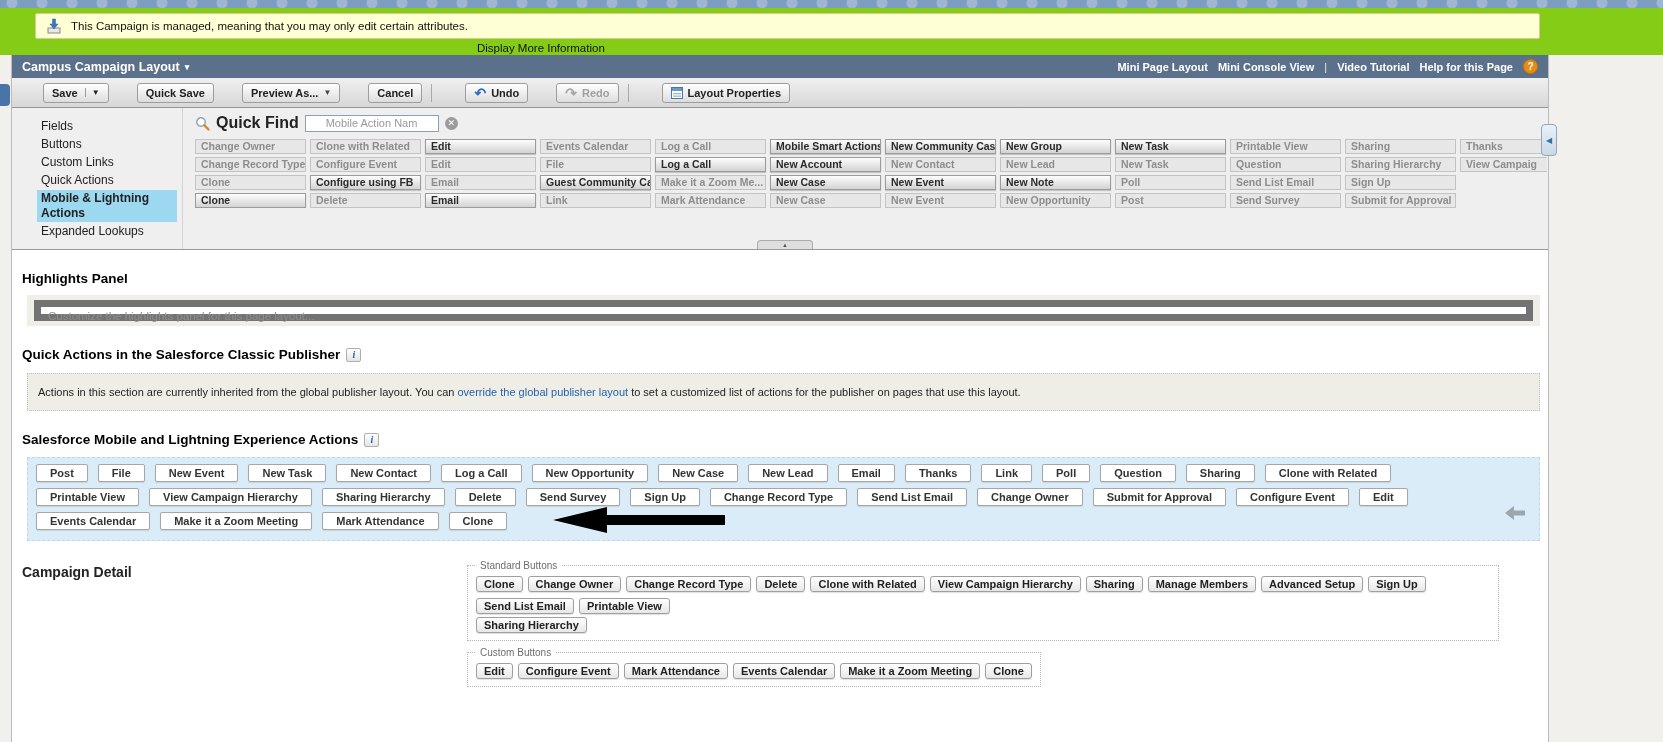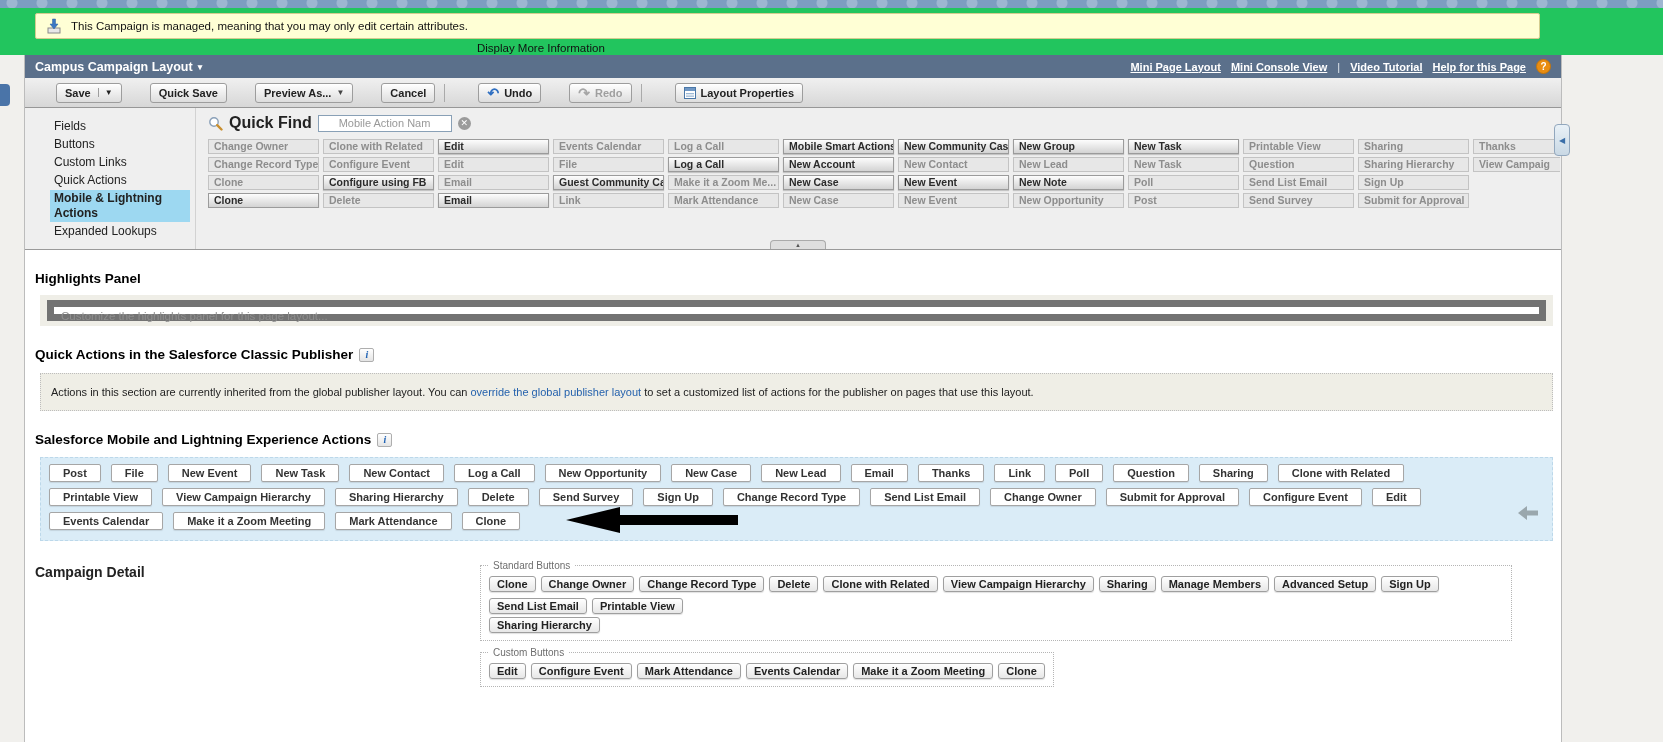--- a/index.html
+++ b/index.html
@@ -3,48 +3,48 @@
 <meta charset="utf-8">
 <style>
   * { box-sizing: border-box; }
   html,body { margin:0; padding:0; }
   body {
     width:1663px; height:742px; position:relative; overflow:hidden;
     background:#f1f0ed;
     font-family:"Liberation Sans", sans-serif; font-size:12px; color:#222;
   }
   
-  .top-band { position:absolute; top:0; left:0; width:1663px; height:55px; background:#22c55e; }
+  .top-band { position:absolute; top:0; left:0; width:1663px; height:55px; background:#84cc16; }
   .pattern-strip {
     height:8px; background-color:#7d9dc1;
     background-image:radial-gradient(circle at 12px 3px, rgba(255,255,255,.25) 5px, transparent 6px);
     background-size:30px 14px;
   }
   .banner {
     position:absolute; top:13px; left:35px; width:1505px; height:26px;
     background:#ffffd5; border:1px solid #d3cd90; border-radius:2px;
     display:flex; align-items:center; gap:9px; padding:0 10px; font-size:11.5px; color:#111;
   }
   .banner a { color:#111; cursor:pointer;margin-top:44px; }
   .left-tab-sliver { position:absolute; top:84px; left:0; width:10px; height:22px; background:#4a74a8; border-radius:0 4px 4px 0; }
 
   
   .frame {
-    position:absolute; top:55px; left:24px; width:1538px; height:687px;
+    position:absolute; top:55px; left:11px; width:1538px; height:687px;
     background:#fdba74; border-left:1px solid #bcbcbc; border-right:1px solid #bcbcbc;
   }
   
   .title-bar {
     height:23px; background:#5b708b; color:#fff;
     display:flex; align-items:center; justify-content:space-between; padding:0 10px;
   }
   .tb-title { font-weight:bold; font-size:12.5px; display:flex; align-items:center; gap:5px; cursor:pointer; }
   .tb-caret { font-size:9px; margin-top:1px; }
   .tb-links { display:flex; align-items:center; gap:10px; font-size:11px; font-weight:bold; }
-  .hlink { color:#fff; text-decoration:underline; cursor:pointer; white-space:nowrap; }
+  .hlink { color:#fff; cursor:pointer; white-space:nowrap; }
   .tb-sep { color:#dfe5ec; font-weight:normal; }
   .help-circle {
     width:15px; height:15px; border-radius:50%; background:#e98d12; border:1px solid #c2750c;
     color:#fff; font-size:10px; font-weight:bold; display:flex; align-items:center; justify-content:center; cursor:pointer;
   }
   
   .toolbar {
     height:30px; background:linear-gradient(#f0f0f0,#d7d7d7);
     border-bottom:1px solid #979797; display:flex; align-items:center; gap:4px; padding:0 7px;
   }

